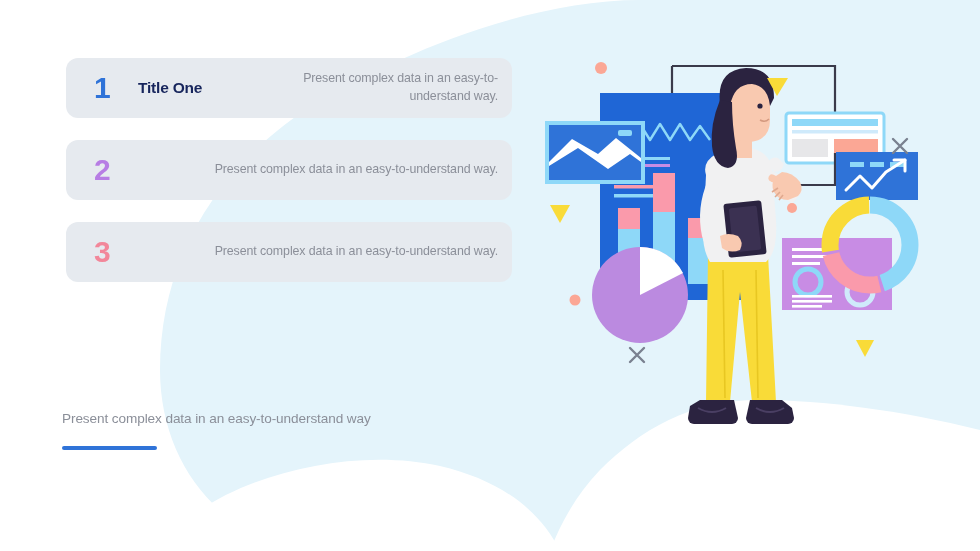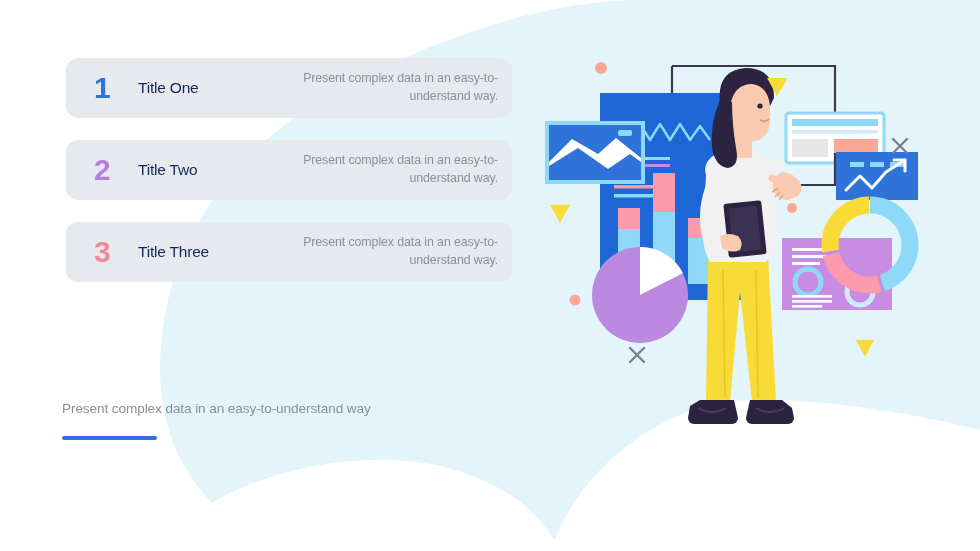--- a/index.html
+++ b/index.html
@@ -30,21 +30,21 @@
     width:72px;
     text-align:center;
     font-size:30px;
     font-weight:700;
     letter-spacing:-0.5px;
     line-height:1;
   }
   .card-title {
     width:142px;
     font-size:15.5px;
-    font-weight:400;
+    font-weight:700;
     color:#17255c;
     letter-spacing:-0.2px;
   }
   .card-desc {
     flex:1;
     font-size:12.4px;
     line-height:1.42;
     color:#8b8f99;
     padding-right:14px;
     letter-spacing:-0.1px;
@@ -55,21 +55,21 @@
   .headline-block { position:absolute; left:62px; top:398px; width:640px; }
   .headline {
     font-size:44px;
     font-weight:700;
     color:#1b2a6b;
     letter-spacing:-1.4px;
     line-height:1.06;
     white-space:nowrap;
   }
   .subhead {
-    margin-top:3px;
+    margin-top:13px;
     font-size:13.6px;
     color:#8b8f99;
     letter-spacing:-0.1px;
   }
   .rule {
     margin-top:20px;
     width:95px;
     height:4px;
     background:#2f73d8;
     border-radius:2px;
@@ -94,27 +94,25 @@
   <div class="cards">
 
     <div class="card">
       <div class="card-num" style="color:#2f73d8">1</div>
       <div class="card-title">Title One</div>
       <div class="card-desc">Present complex data in an easy-to-understand way.</div>
     </div>
 
     <div class="card">
       <div class="card-num" style="color:#b77de4">2</div>
-      <div class="card-title">Title Two</div>
       <div class="card-desc">Present complex data in an easy-to-understand way.</div>
     </div>
 
     <div class="card">
       <div class="card-num" style="color:#f2879a">3</div>
-      <div class="card-title">Title Three</div>
       <div class="card-desc">Present complex data in an easy-to-understand way.</div>
     </div>
 
   </div>
 
   <div class="headline-block">
     <div class="subhead">Present complex data in an easy-to-understand way</div>
     <div class="rule"></div>
   </div>
 

